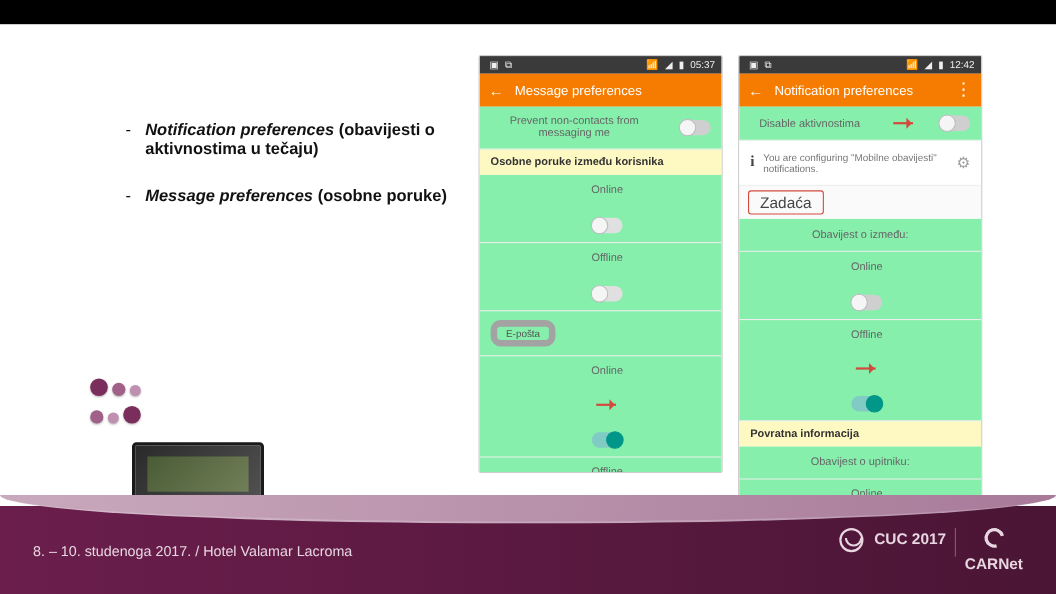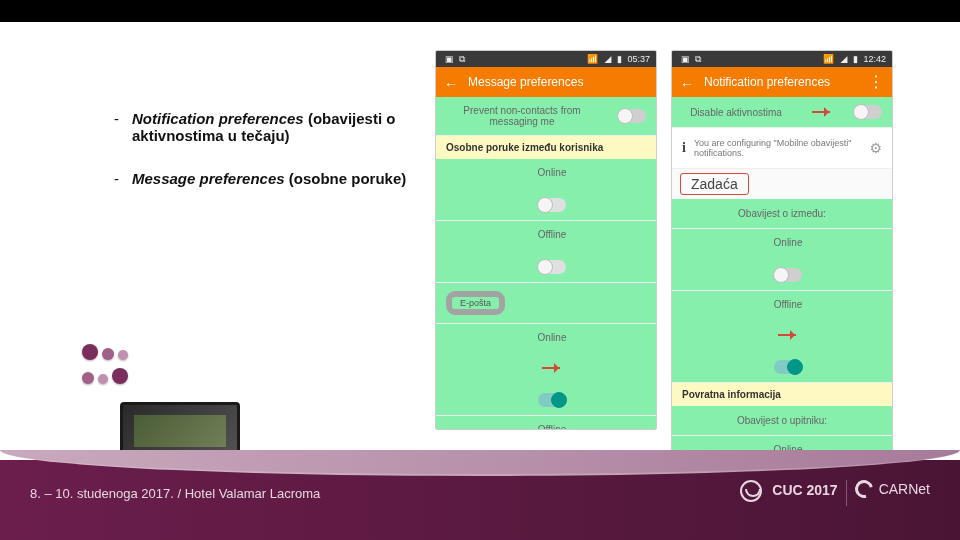--- a/index.html
+++ b/index.html
@@ -65,21 +65,21 @@
   .footer { position:absolute; bottom:0; left:0; width:100%; height:80px;
     background:linear-gradient(90deg,#6b1e4c 0%, #4a1535 100%);
     color:#e8d6e0;}
   .footer-wave{ height:26px; background:linear-gradient(90deg,#c9a9bd,#a77a99); border-bottom:2px solid rgba(255,255,255,.2); border-radius:0 0 50% 50%/0 0 100% 100%; transform:translateY(-10px);}
   .footer-inner { display:flex; align-items:center; justify-content:space-between; padding:0 30px; margin-top:-6px;}
   .footer-left { font-size:13px; }
   .footer-right { display:flex; align-items:flex-start; gap:8px; font-size:14px;}
   .footer-right .divider{ width:1px; height:26px; background:#8a5a78;}
   .globe { width:22px; height:22px; border:2px solid #e8d6e0; border-radius:50%; position:relative; display:inline-block; vertical-align:middle; margin-right:6px;}
   .globe::after{content:""; position:absolute; left:3px; top:7px; width:12px; height:6px; border:2px solid #e8d6e0; border-top:none; border-radius:0 0 8px 8px;}
-  .carnet-logo { display:inline-flex; align-items:center; gap:6px; font-weight:400;}
+  .carnet-logo { display:inline-flex; align-items:center; gap:6px; font-weight:700;flex-direction:column;}
   .carnet-logo .ring{ width:18px; height:18px; border:3px solid #e8d6e0; border-radius:50%; border-right-color:transparent; transform:rotate(30deg);}
 
 </style>
 </head>
 <body>
 
 <div class="topbar"></div>
 
 <div class="content-wrap">
 

